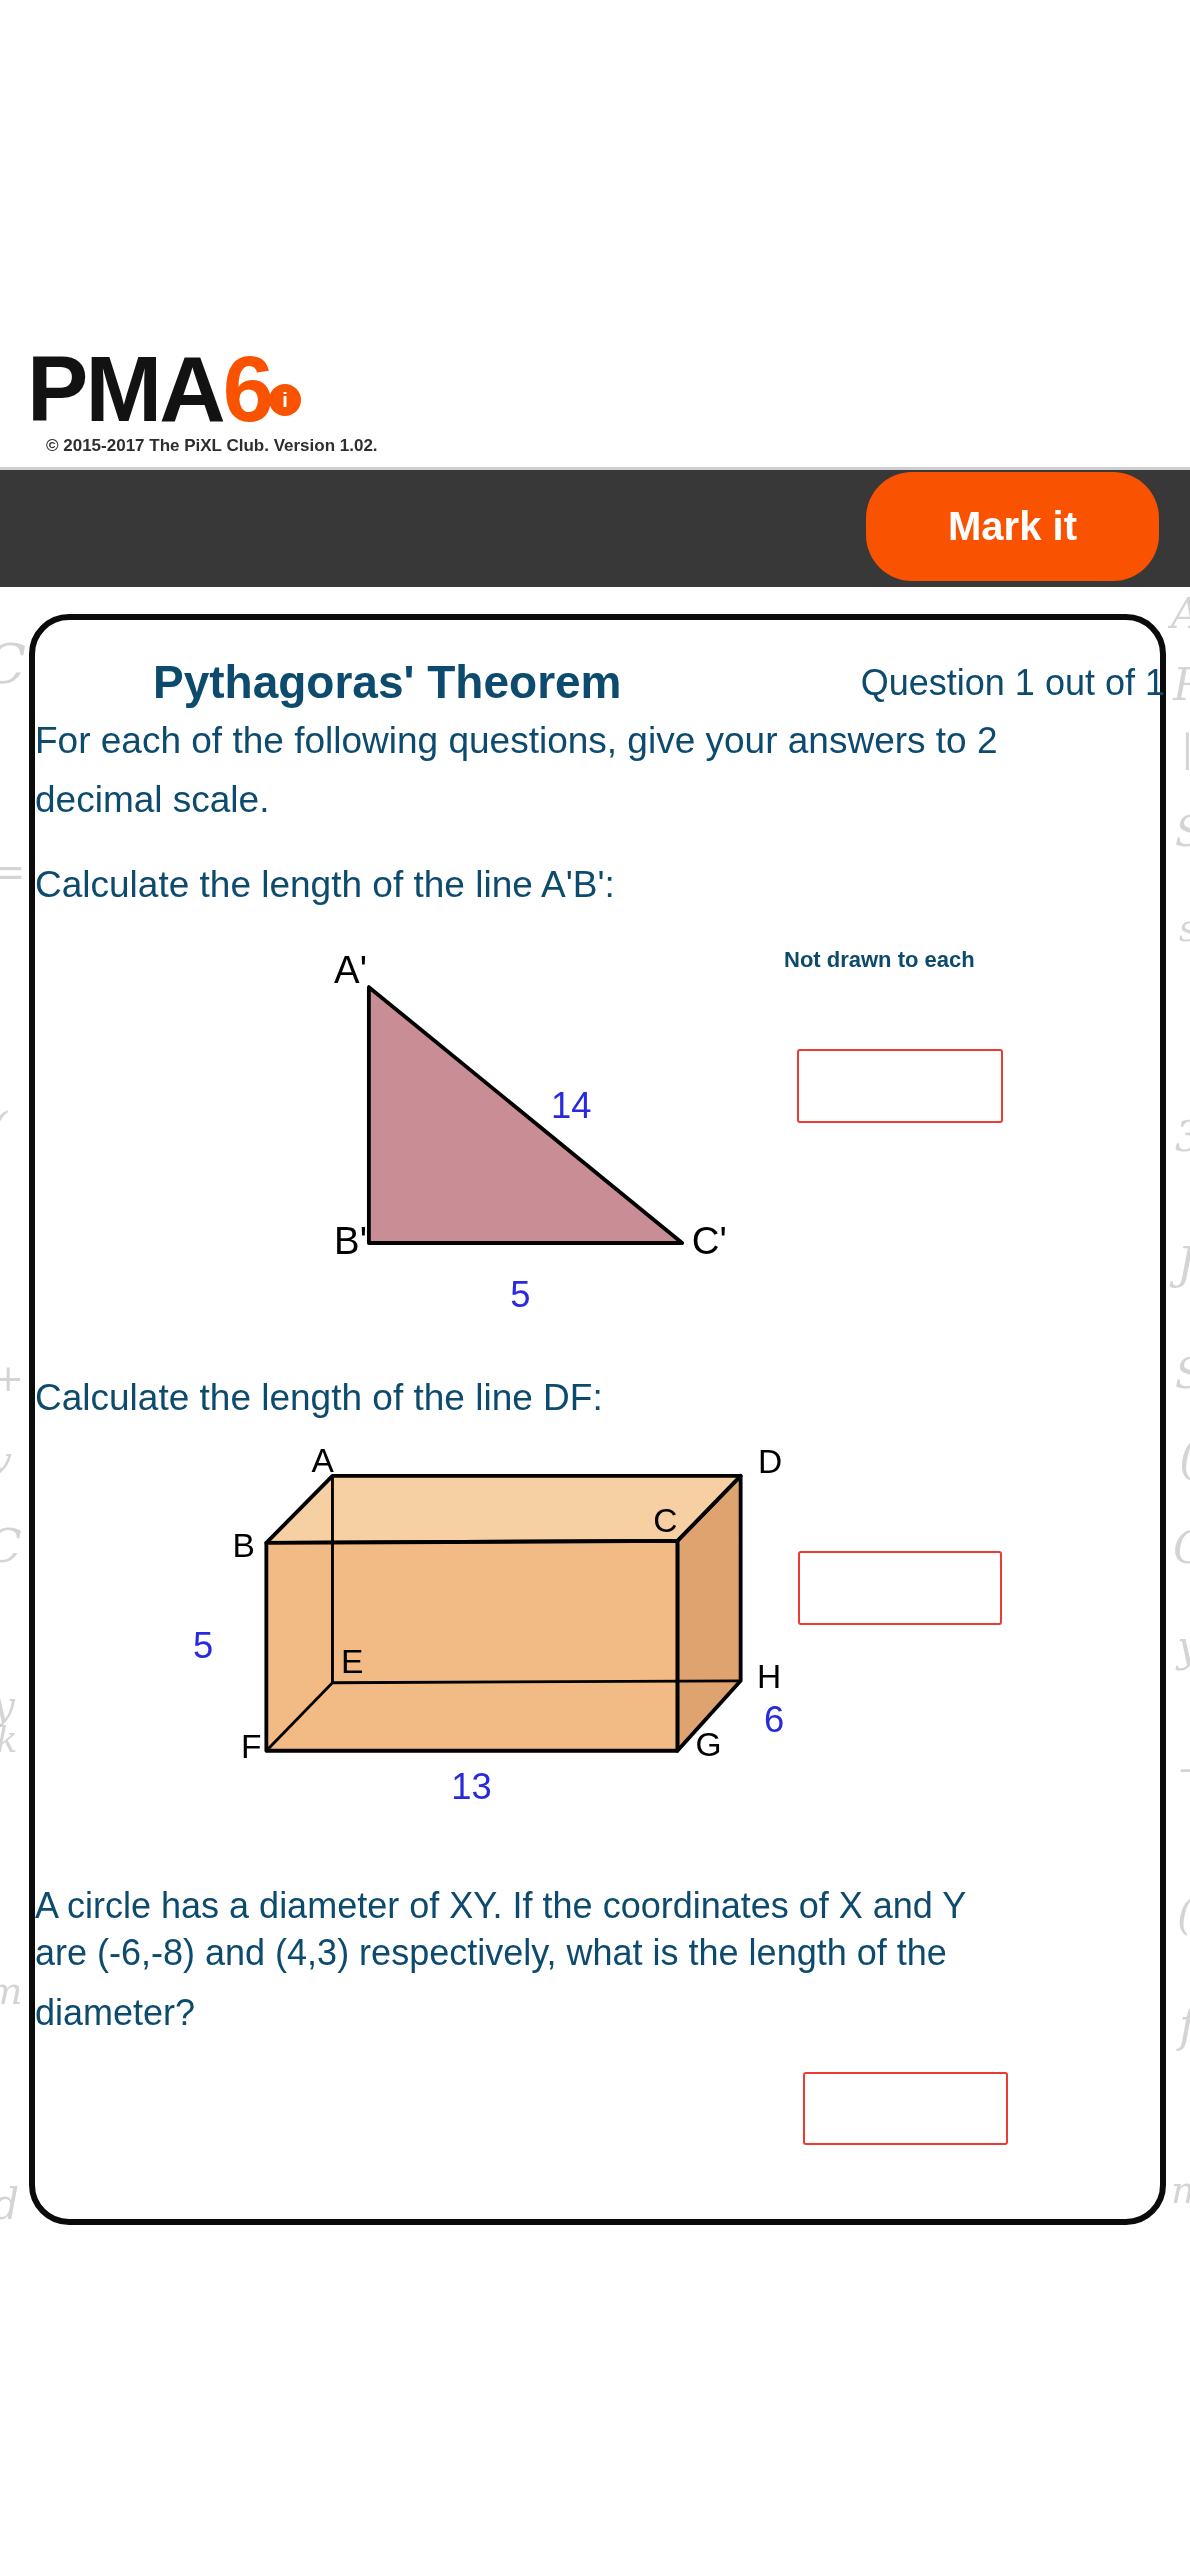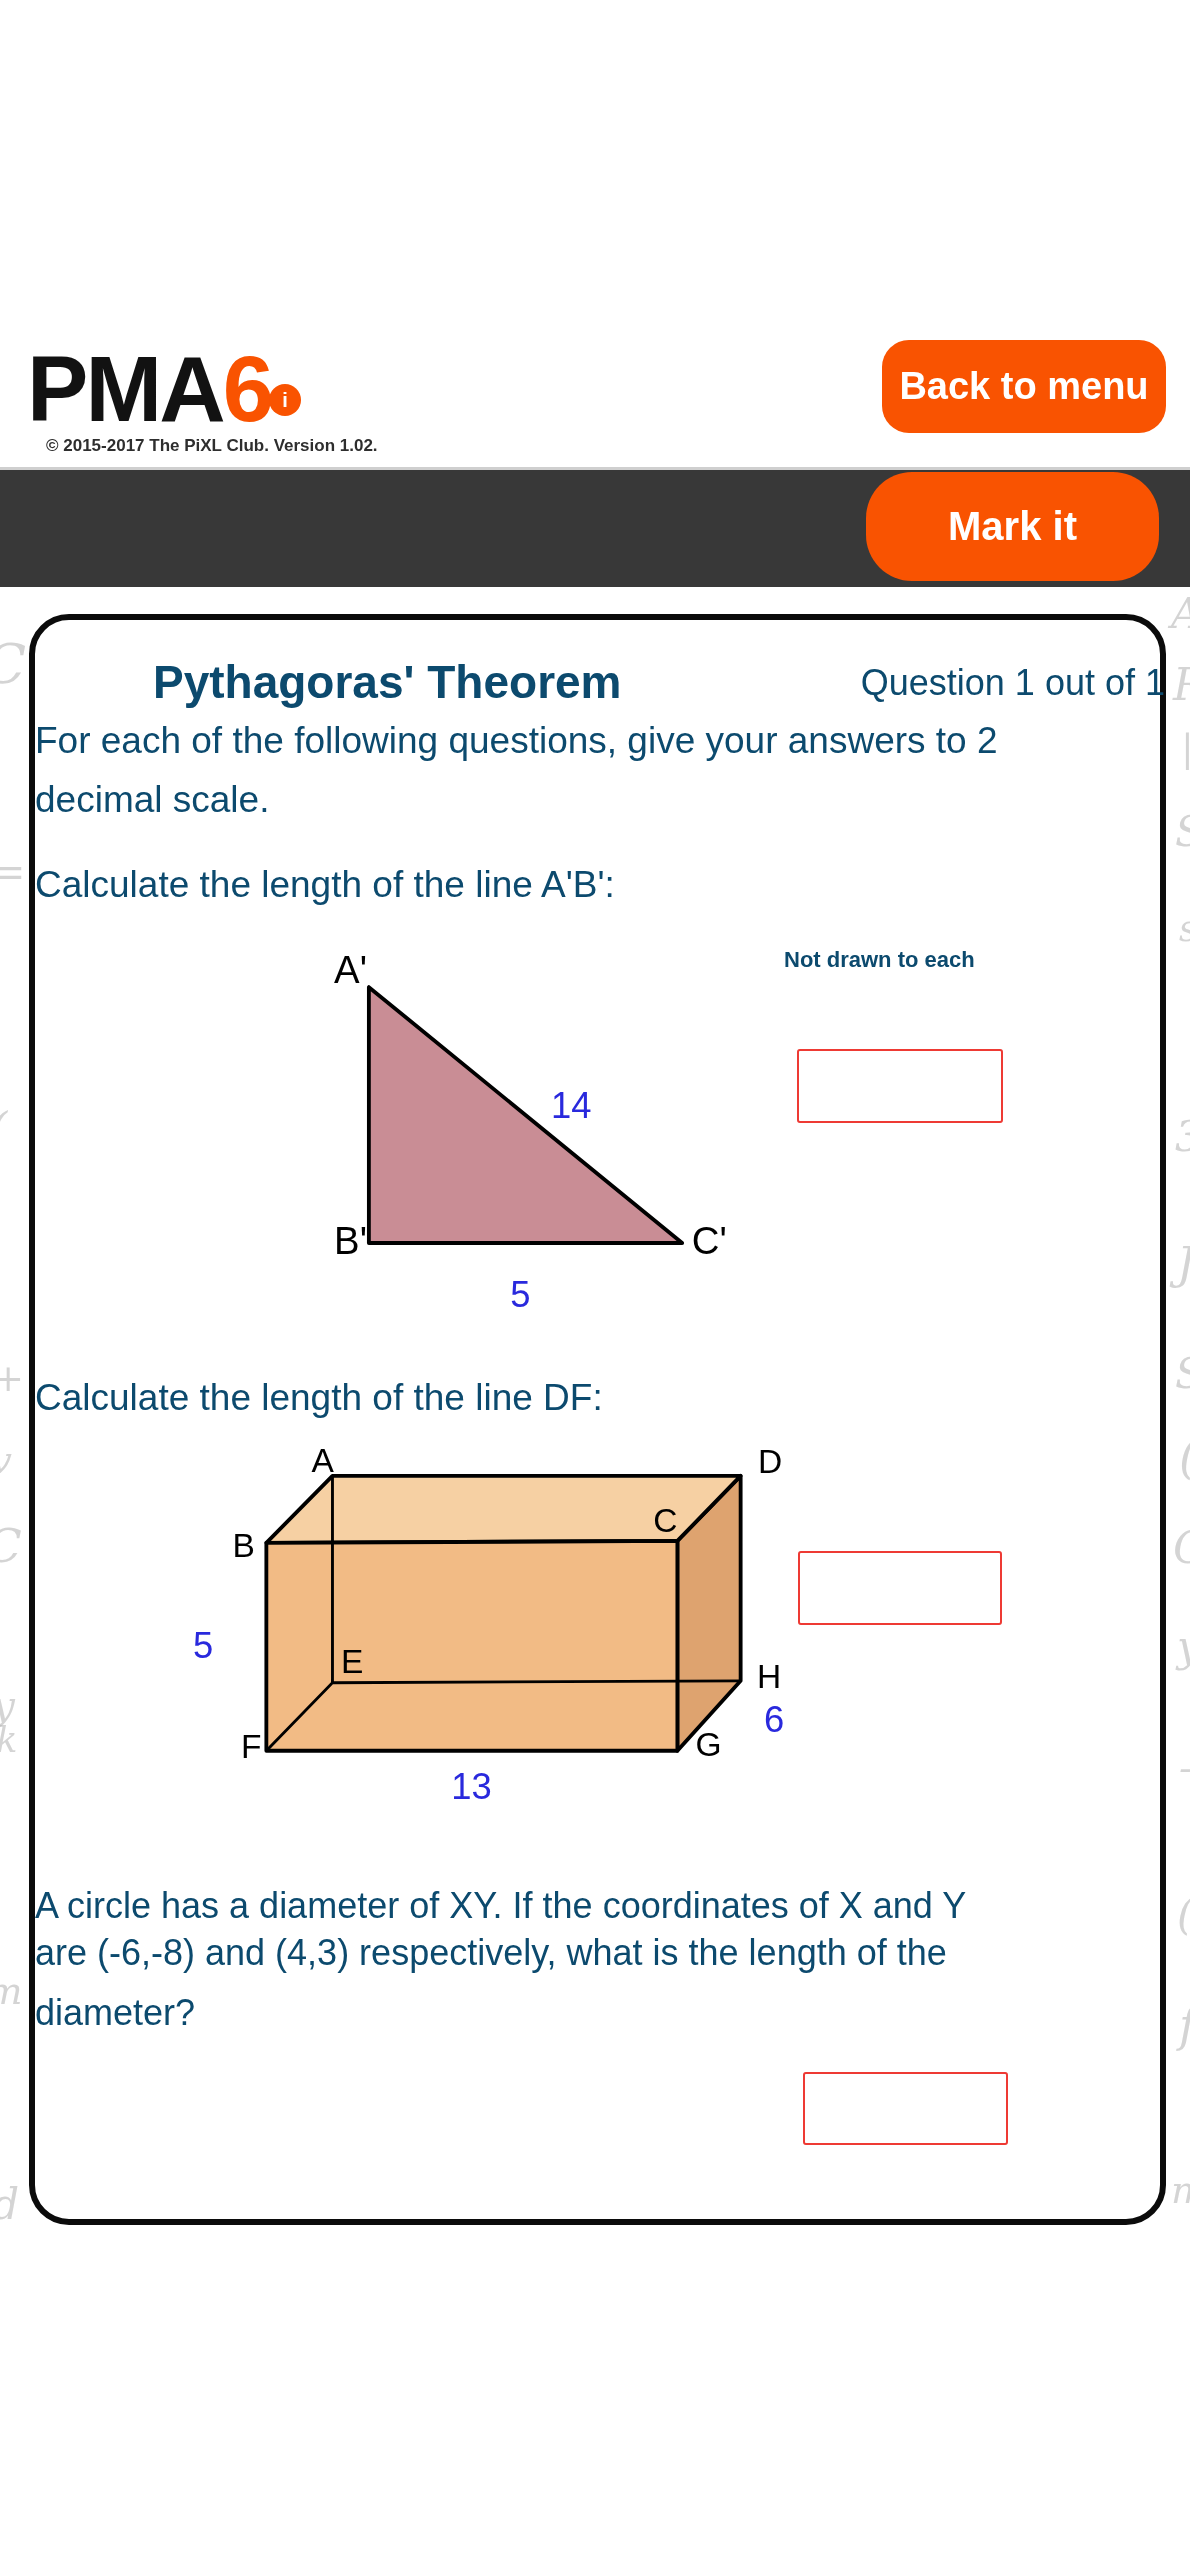--- a/index.html
+++ b/index.html
@@ -67,21 +67,20 @@
 
 <div id="page">
 
   <div id="logo">
     <span id="logo-black">PMA</span><span id="logo-orange">6</span>
     <span id="logo-badge">
         <span>i</span>
       </span>
   </div>
   <div id="copyright" class="txt">© 2015-2017 The PiXL Club. Version 1.02.</div>
-  <button id="back-btn" class="orange-btn">Back to menu</button>
 
   <div id="dark-bar"></div>
   <button id="mark-btn" class="orange-btn">Mark it</button>
 
   <div id="quiz-card"></div>
 
   <div id="title" class="txt">Pythagoras' Theorem</div>
   <div id="counter" class="txt">Question 1 out of 1</div>
   <div id="intro1" class="txt">For each of the following questions, give your answers to 2</div>
   <div id="intro2" class="txt">decimal scale.</div>

